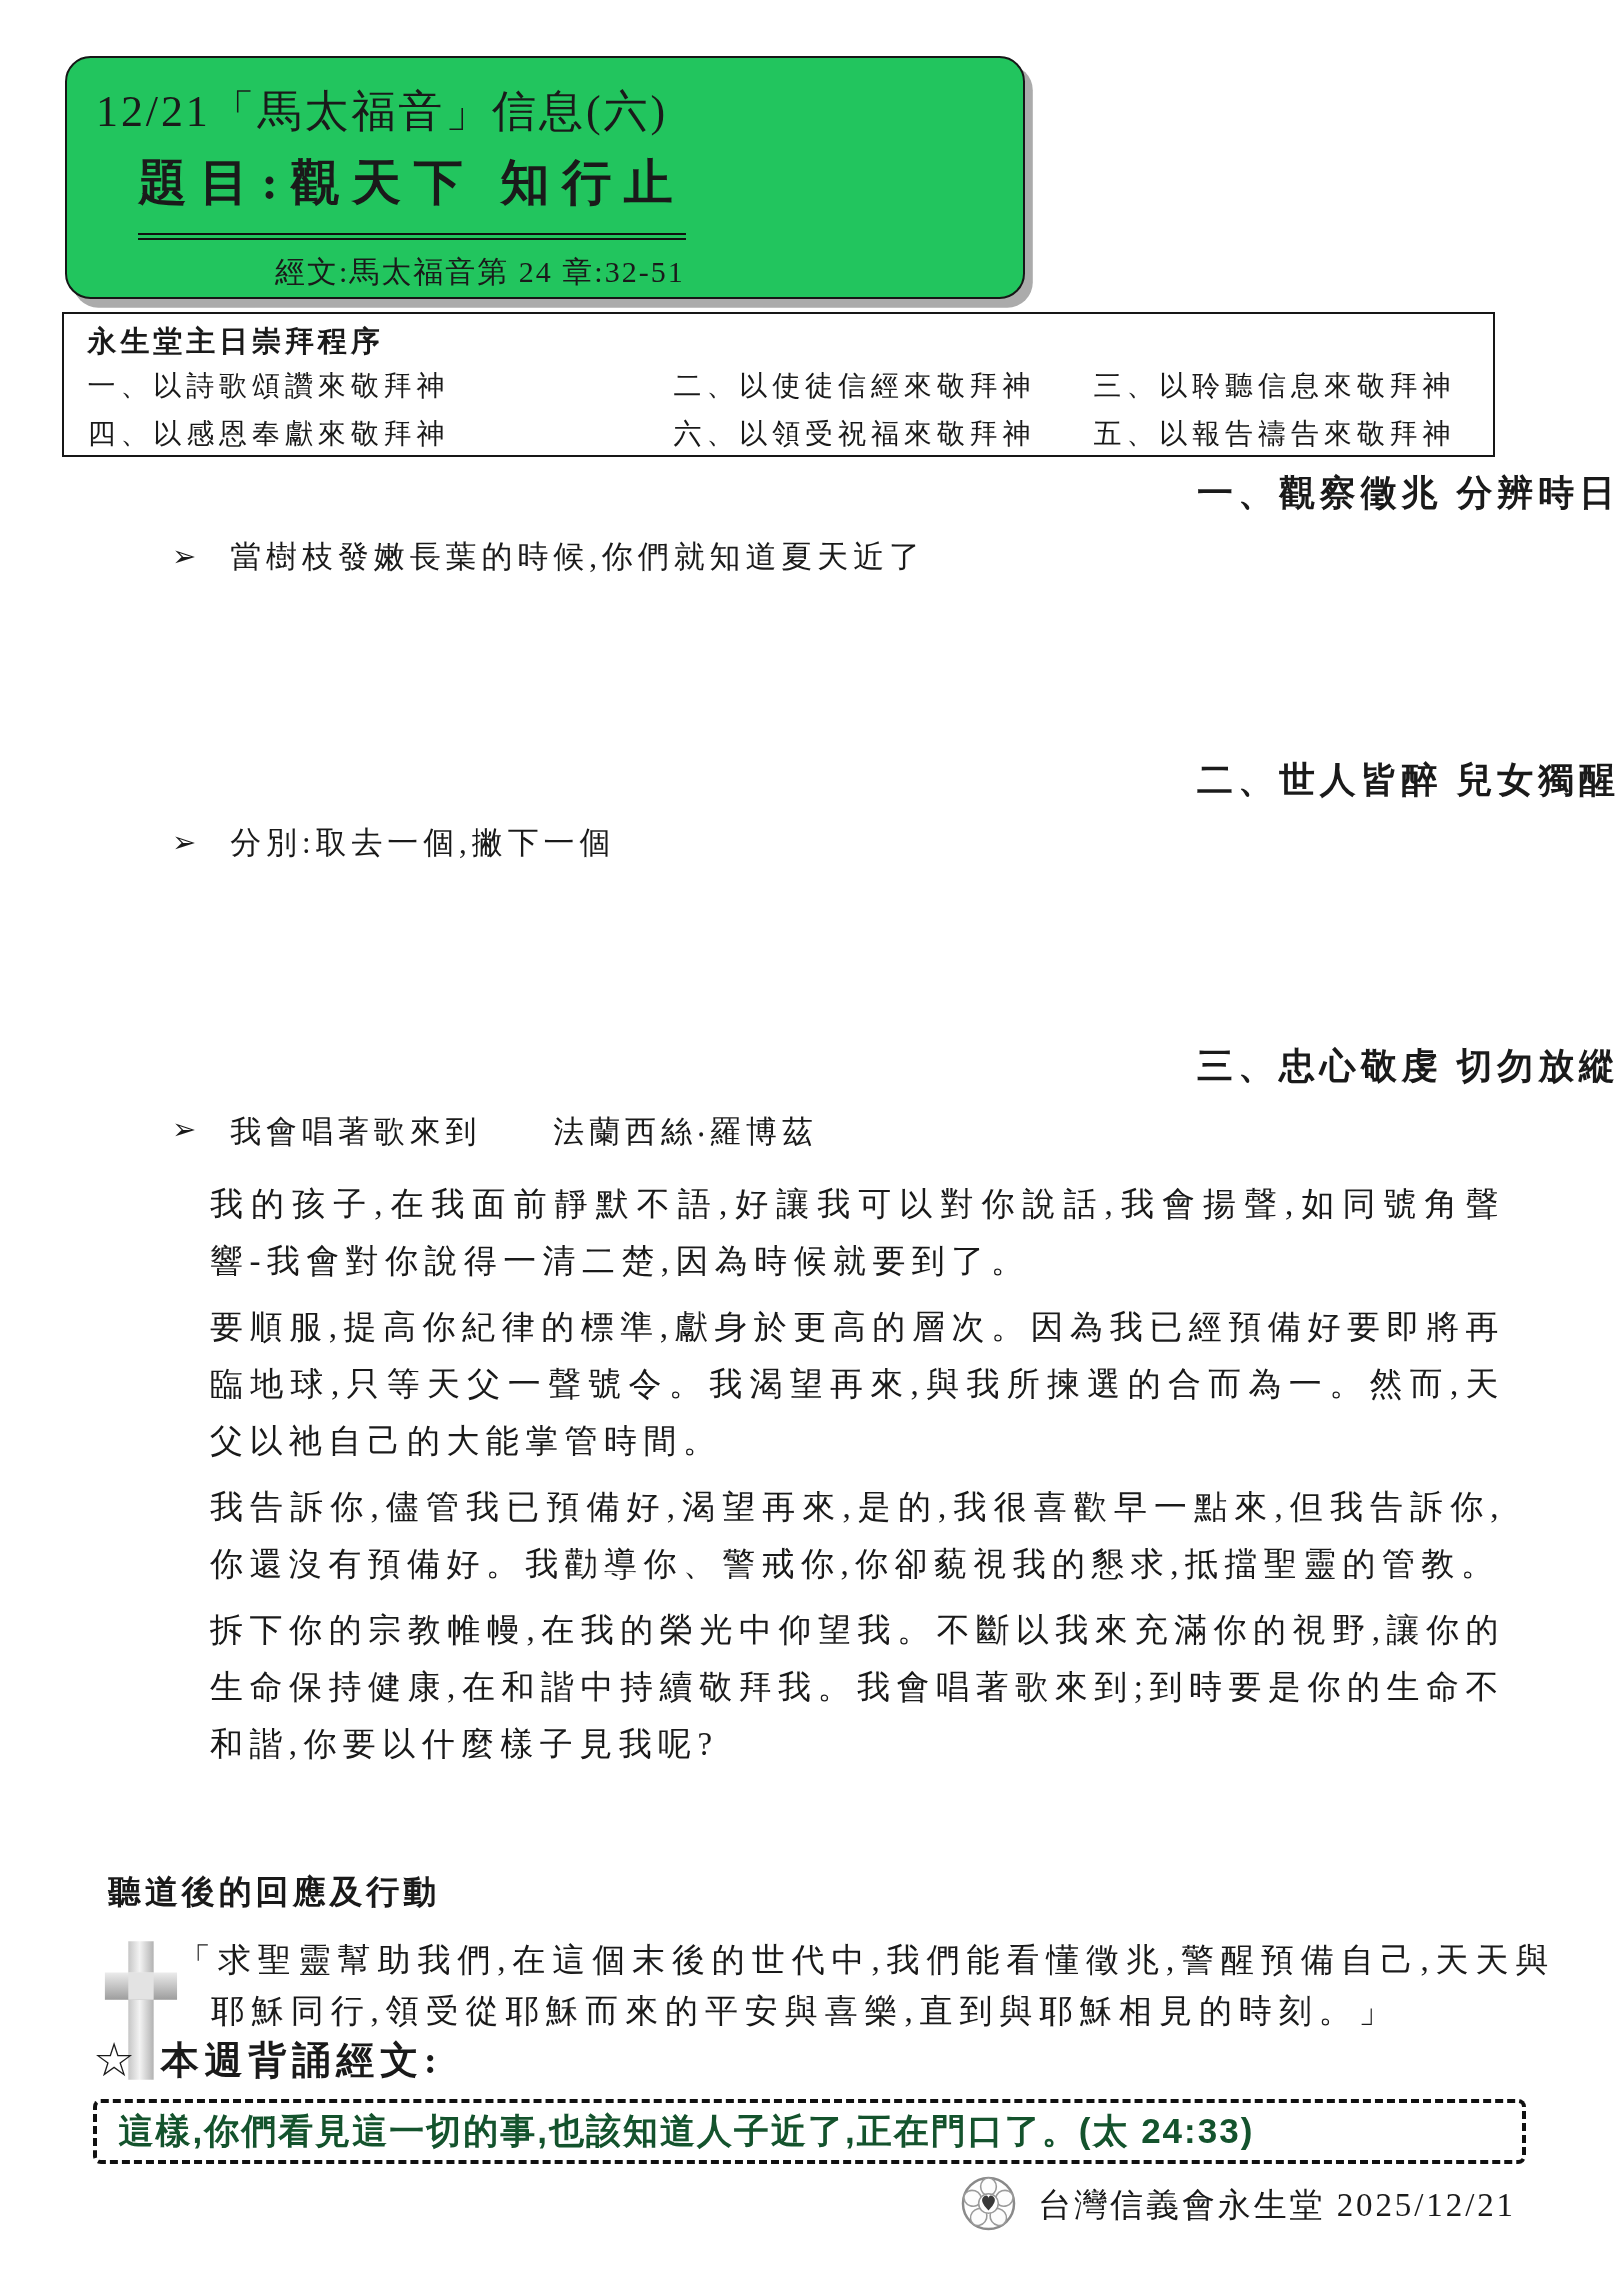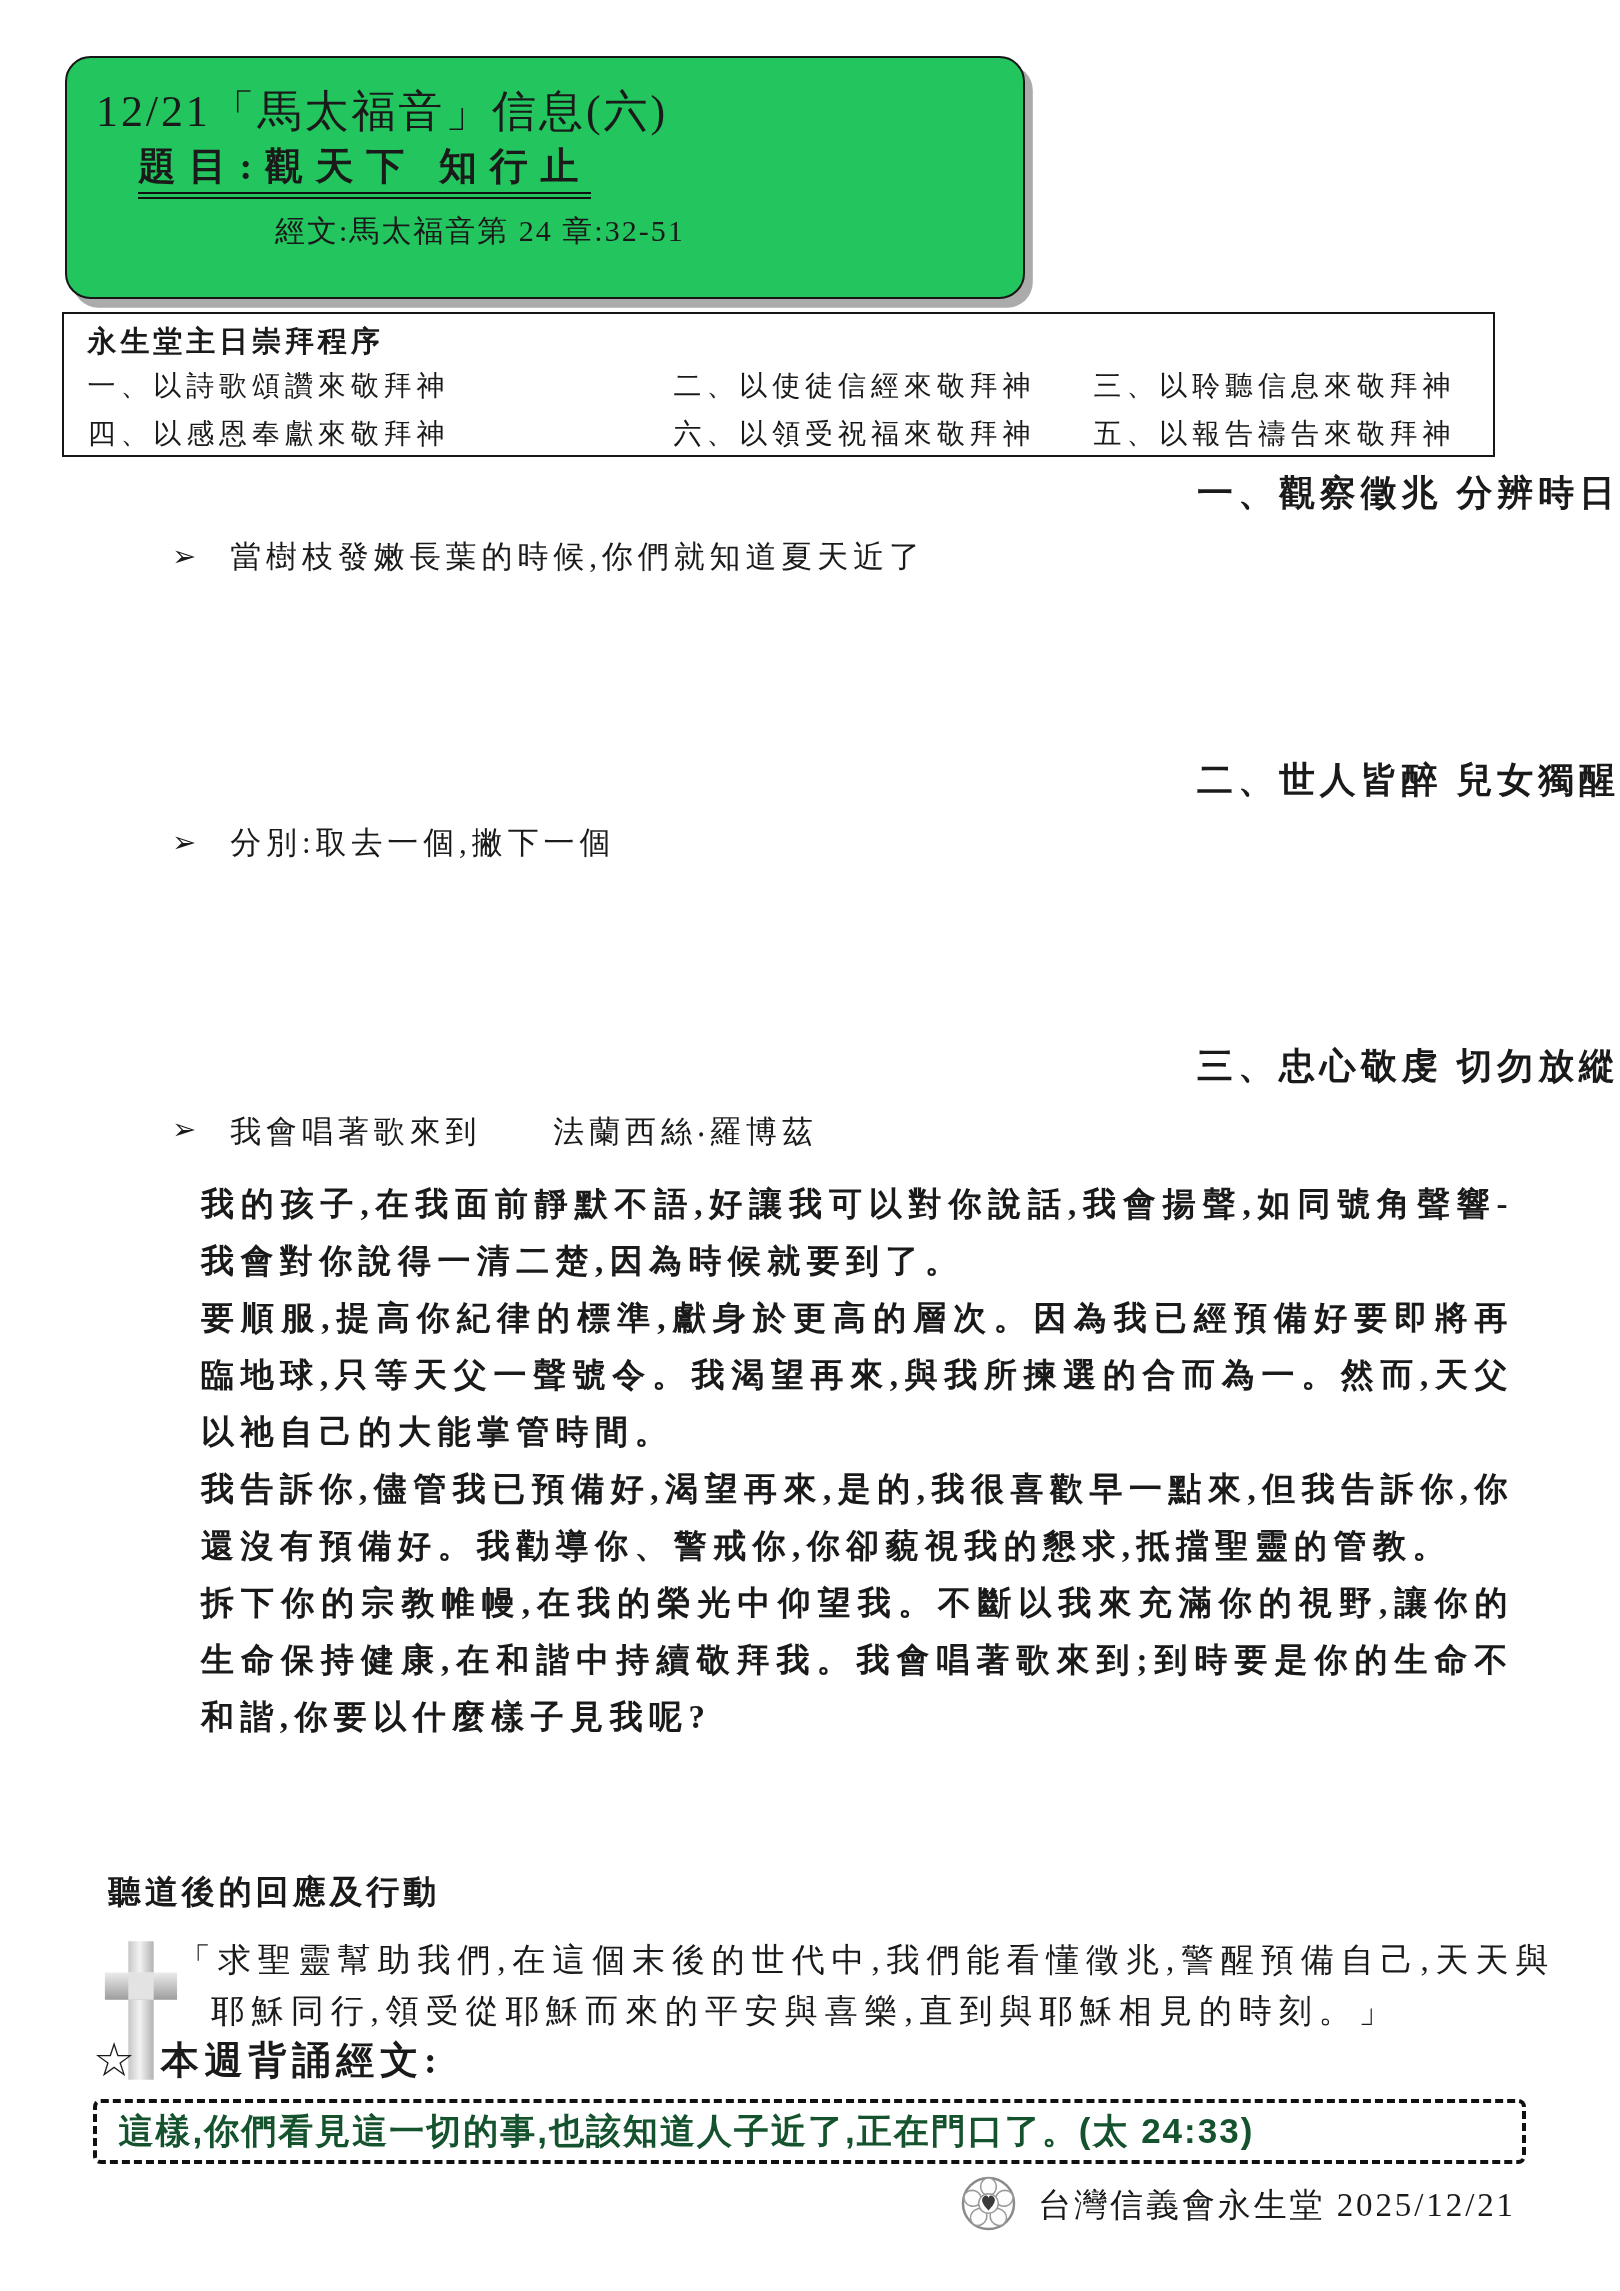--- a/index.html
+++ b/index.html
@@ -9,43 +9,43 @@
     overflow:hidden;
   }
   
   .header-box{
     position:absolute;left:65px;top:56px;width:956px;height:239px;
     background:#22c55e;border:2.9px solid #161616;border-radius:25.5px;
     box-shadow:7.8px 8.8px 0 #ababab;
   }
   .hb-date{margin:23.5px 0 0 29px;font-size:44px;letter-spacing:2.9px;}
   .hb-title{
-    display:inline-block;margin:4px 0 0 71px;font-size:38px;font-weight:bold;
-    letter-spacing:12.7px;border-bottom:7.8px double #111;padding-bottom:4px;line-height:1.15;
+    display:inline-block;margin:14px 0 0 71px;font-size:49px;font-weight:bold;
+    letter-spacing:12.7px;border-bottom:7.8px double #111;padding-bottom:22px;line-height:1.15;
   }
   .hb-scripture{margin:11.8px 0 0 208px;font-size:30px;letter-spacing:2px;}
   
   .worship-box{
     position:absolute;left:62px;top:312px;width:1433px;height:145px;
     border:2.9px solid #161616;background:#fff;box-sizing:border-box;
   }
   .w-title{margin:7.8px 0 3.9px 23.5px;font-size:29px;font-weight:bold;letter-spacing:3.9px;}
   .w-grid{
     display:grid;grid-template-columns:586px 420px 1fr;row-gap:7.8px;
     padding-left:23.5px;font-size:28px;letter-spacing:4.9px;line-height:1.45;
   }
   
   .main-flow{position:absolute;left:0;top:469px;width:1620px;}
   .section{margin-bottom:178px;text-align:right;}
   .section:last-of-type{margin-bottom:23.5px;}
   .sec-heading{margin-left:147px;font-size:36px;font-weight:bold;letter-spacing:4.9px;}
   .sec-bullet{margin:17.6px 0 0 172px;font-size:31px;letter-spacing:4.9px;display:flex;gap:29px;align-items:flex-start;}
   .arrow{font-size:29px;line-height:1.4;}
   .poems{margin-left:201px;width:1313px;font-size:33px;letter-spacing:6.4px;line-height:57px;text-align:justify;}
-  .poems p{margin:0;font-weight:bold;}
+  .poems p{margin:9px;}
   
   .response{position:absolute;left:0;top:1870px;width:1620px;}
   .r-heading{margin-left:108px;font-size:33px;font-weight:bold;letter-spacing:3.9px;}
   .r-row{position:relative;margin-top:19.6px;}
   .cross-wrap{position:absolute;left:101px;top:2px;}
   .r-quote{margin-left:178px;width:1351px;font-size:33px;letter-spacing:6.9px;line-height:51px;text-indent:-33px;padding-left:33px;}
   
   .memory-head{position:absolute;left:93px;top:2035px;display:flex;align-items:center;gap:25.5px;}
   .star{font-size:47px;line-height:1;}
   .m-heading{font-size:38px;font-weight:bold;letter-spacing:5.9px;}

